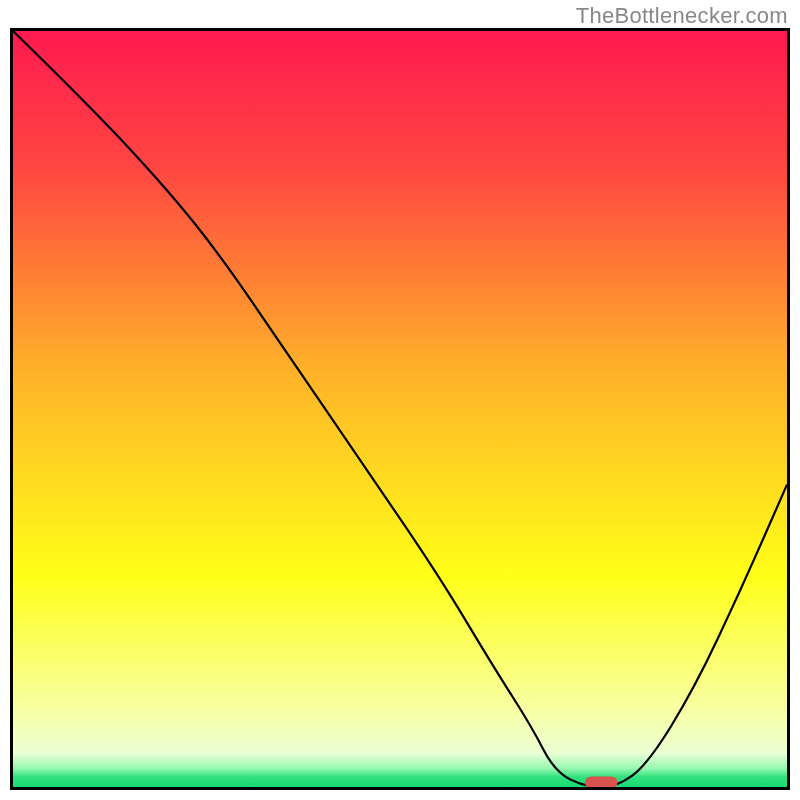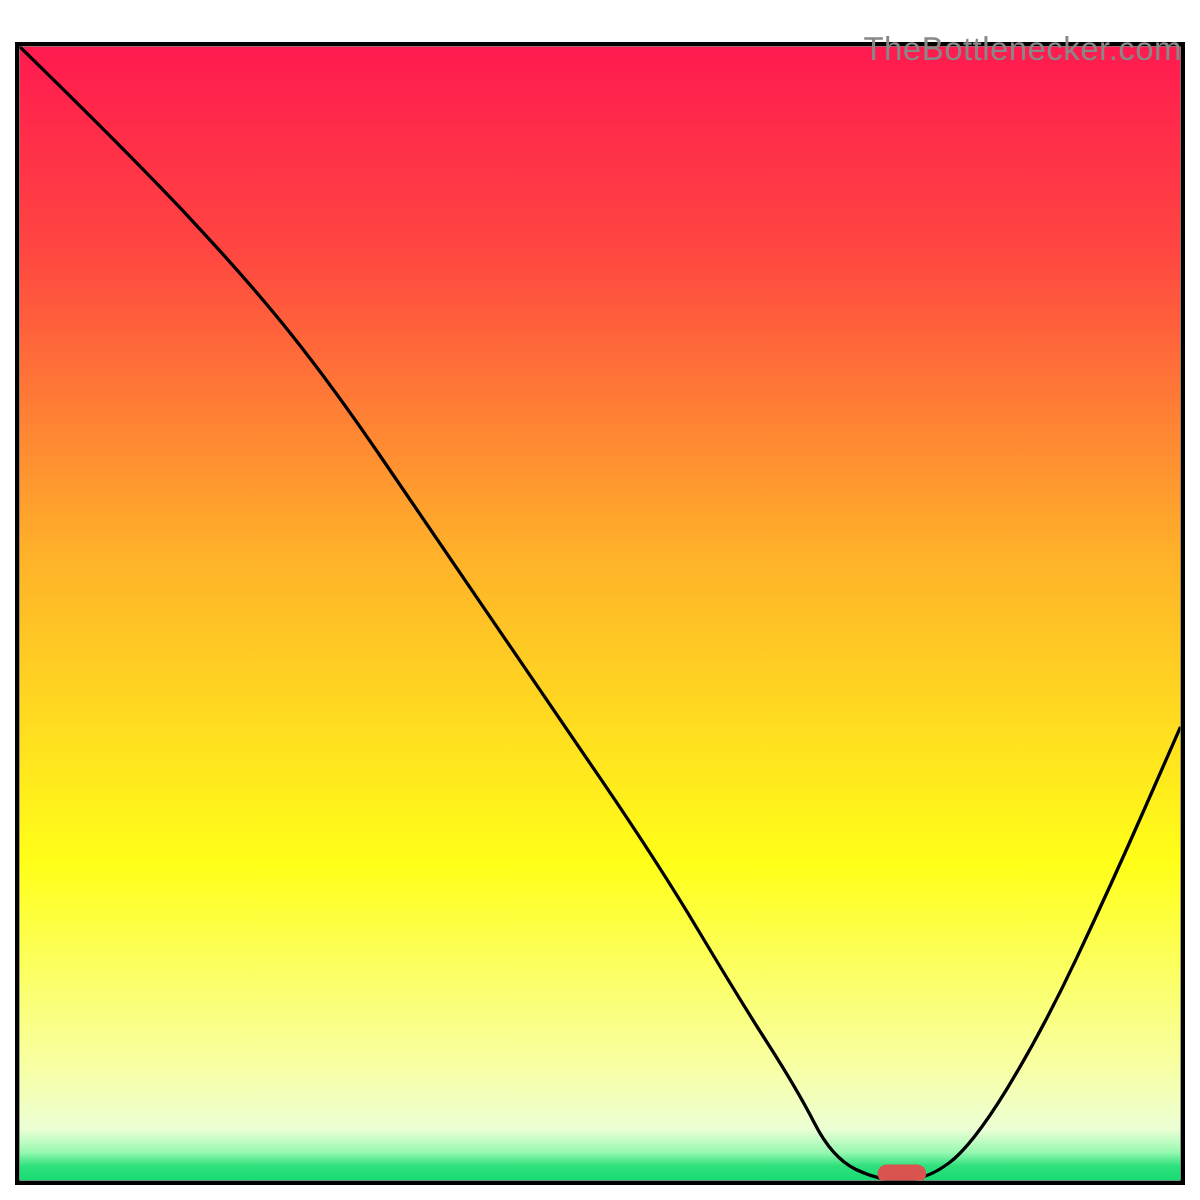--- a/index.html
+++ b/index.html
@@ -5,21 +5,21 @@
   body {
     margin: 0;
     padding: 0;
     width: 800px;
     height: 800px;
     position: relative;
     font-family: Arial, sans-serif;
   }
   .watermark {
     position: absolute;
-    top: 20px;
+    top: 3px;
     right: 12px;
     font-size: 22px;
     color: #888;
     font-weight: 500;
     z-index: 10;
     letter-spacing: 0.3px;
   }
   .frame {
     position: absolute;
     left: 10px;

